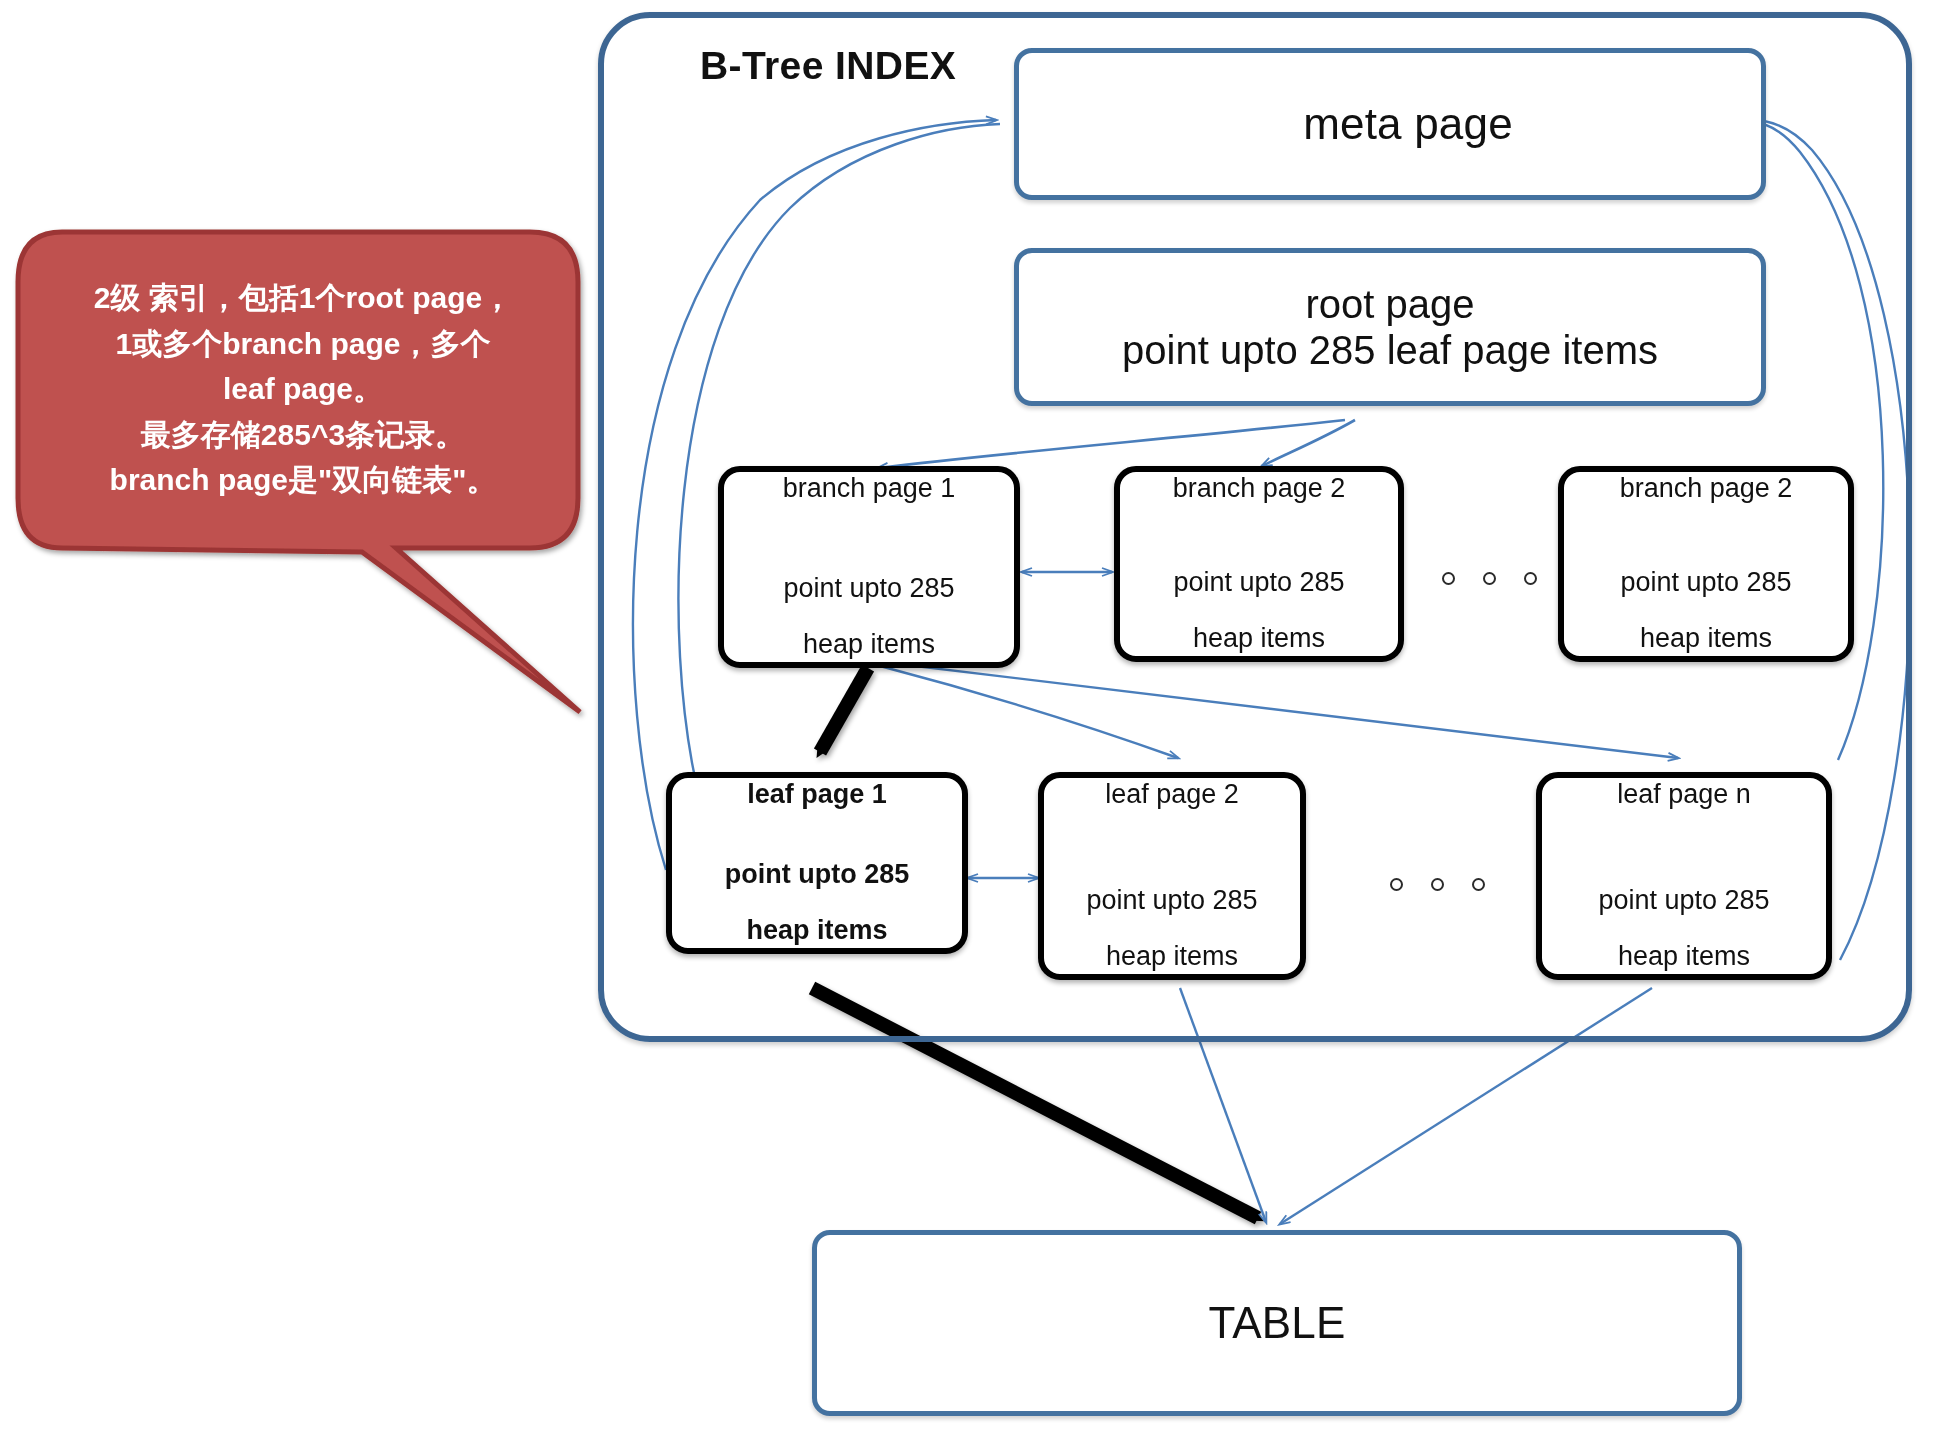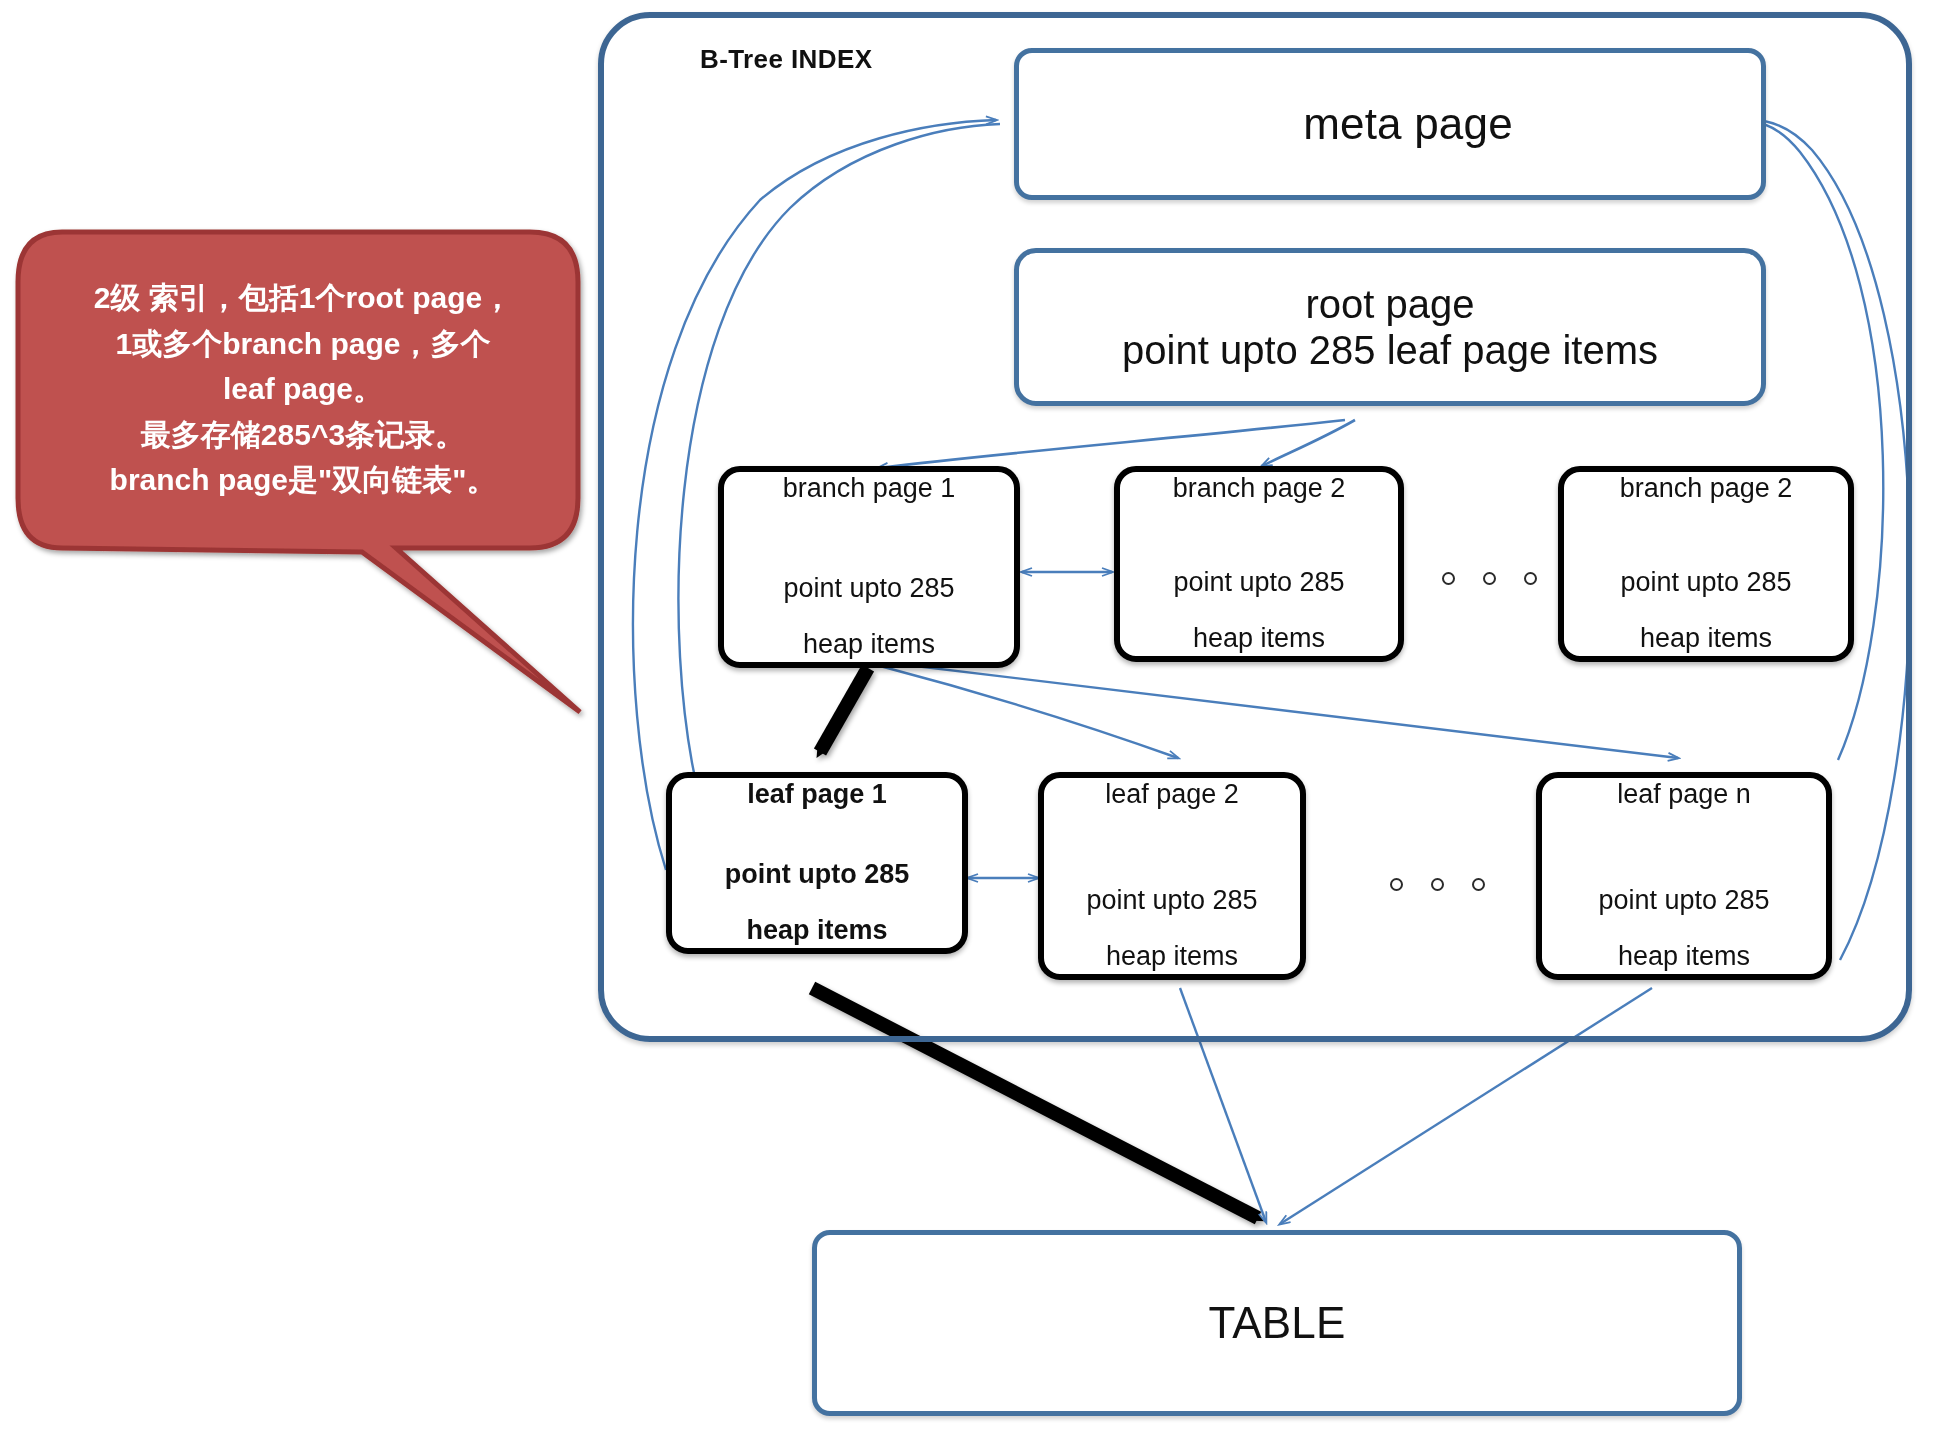--- a/index.html
+++ b/index.html
@@ -69,21 +69,21 @@
     border: 6px solid #3d6693;
     border-radius: 52px;
     box-sizing: border-box;
     box-shadow: 0 3px 5px rgba(0,0,0,0.20);
     background: transparent;
   }
   #index-label {
     position: absolute;
     left: 700px;
     top: 44px;
-    font-size: 26px;
+    font-size: 39px;
     color: #111111;
     font-weight: 600;
     letter-spacing: 0.4px;
   }
   #callout {
     position: absolute;
     left: 18px;
     top: 225px;
     width: 555px;
     height: 345px;
@@ -217,21 +217,21 @@
 1或多个branch page，多个
 leaf page。
 最多存储285^3条记录。
 branch page是"双向链表"。</div>
   </div>
 
   <div class="node node-blue" style="left:1014px; top:48px; width:752px; height:152px;padding-left:36px;">
     <div class="title-big">meta page</div>
   </div>
 
-  <div class="node node-blue" style="left:1014px; top:248px; width:752px; height:158px;border-radius:22px;">
+  <div class="node node-blue" style="left:1014px; top:248px; width:752px; height:158px;">
     <div class="title-mid">root page</div>
     <div class="title-mid">point upto 285 leaf page items</div>
   </div>
 
   <div class="node node-black" style="left:718px; top:466px; width:302px; height:202px;">
     <div class="title-small">branch page 1</div>
     <div class="spacer"></div>
     <div class="title-small">point upto  285</div>
     <div class="title-small">heap items</div>
   </div>

